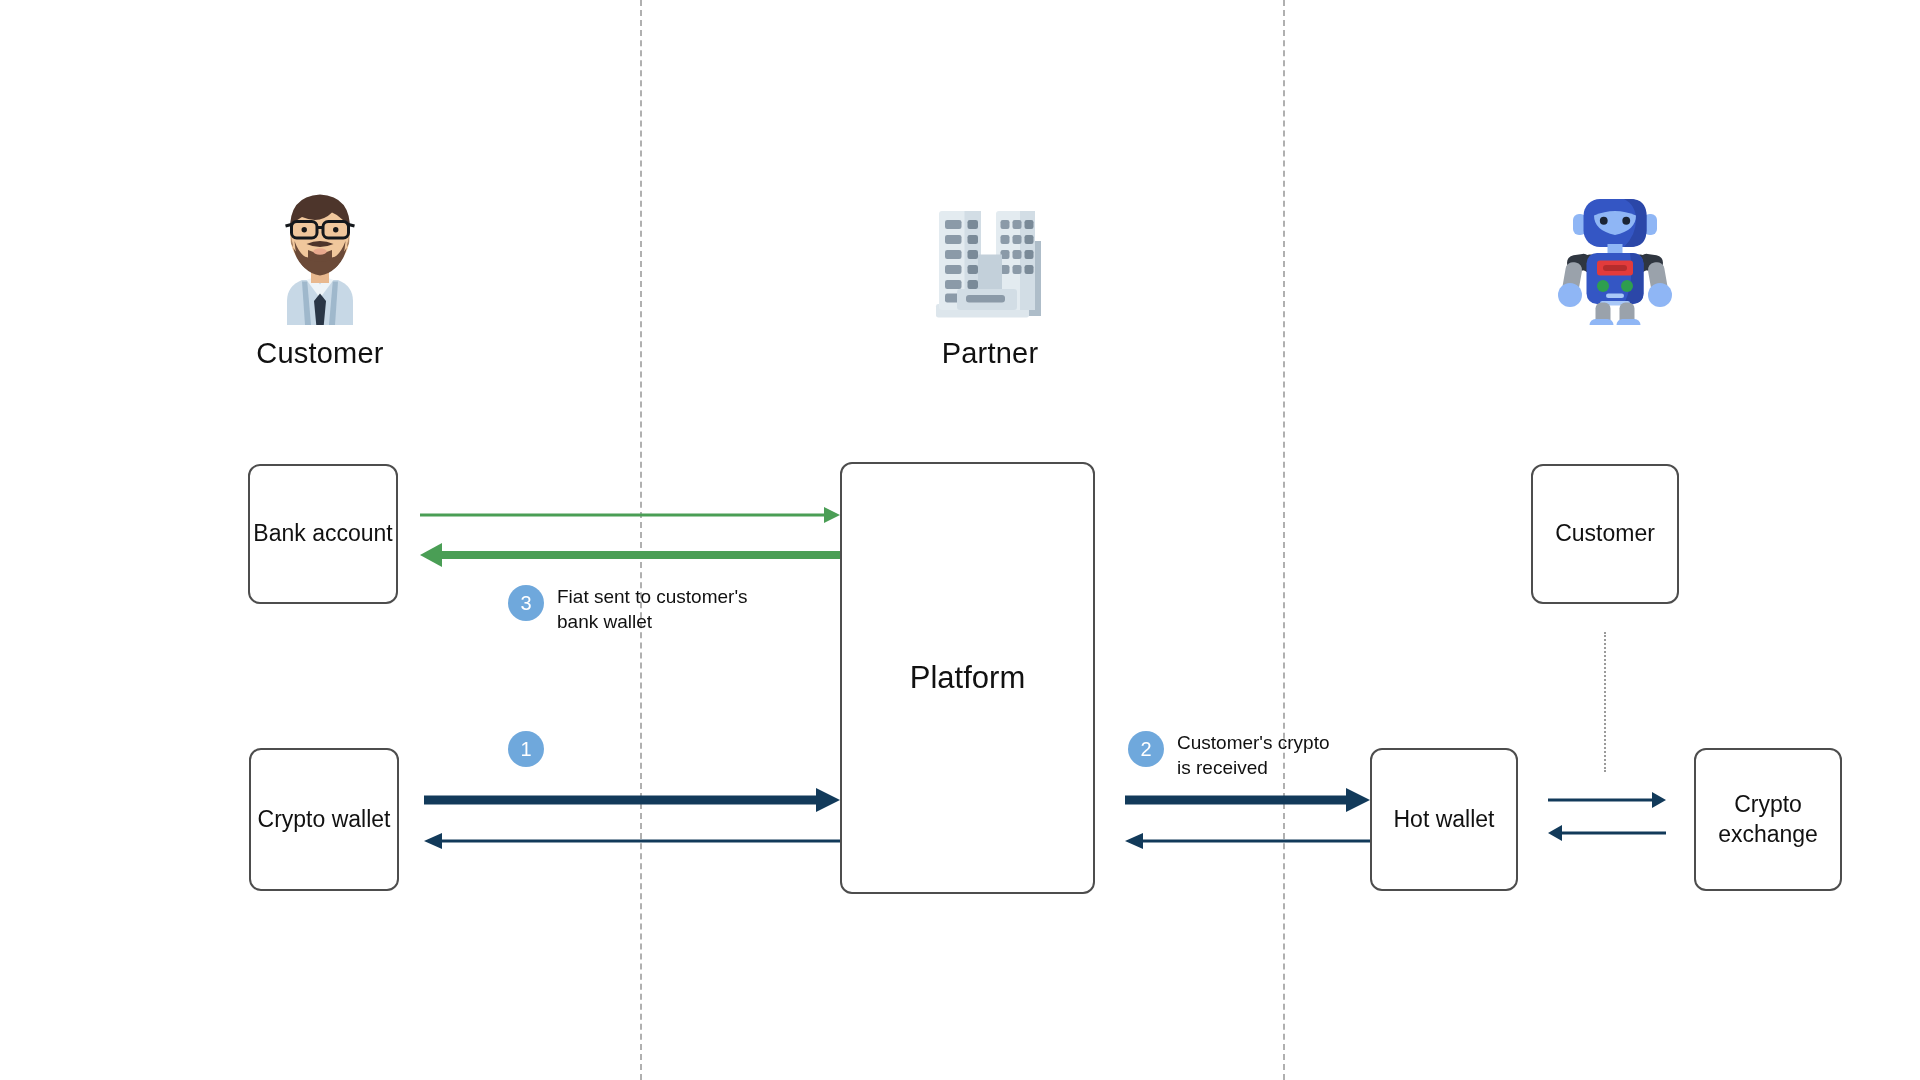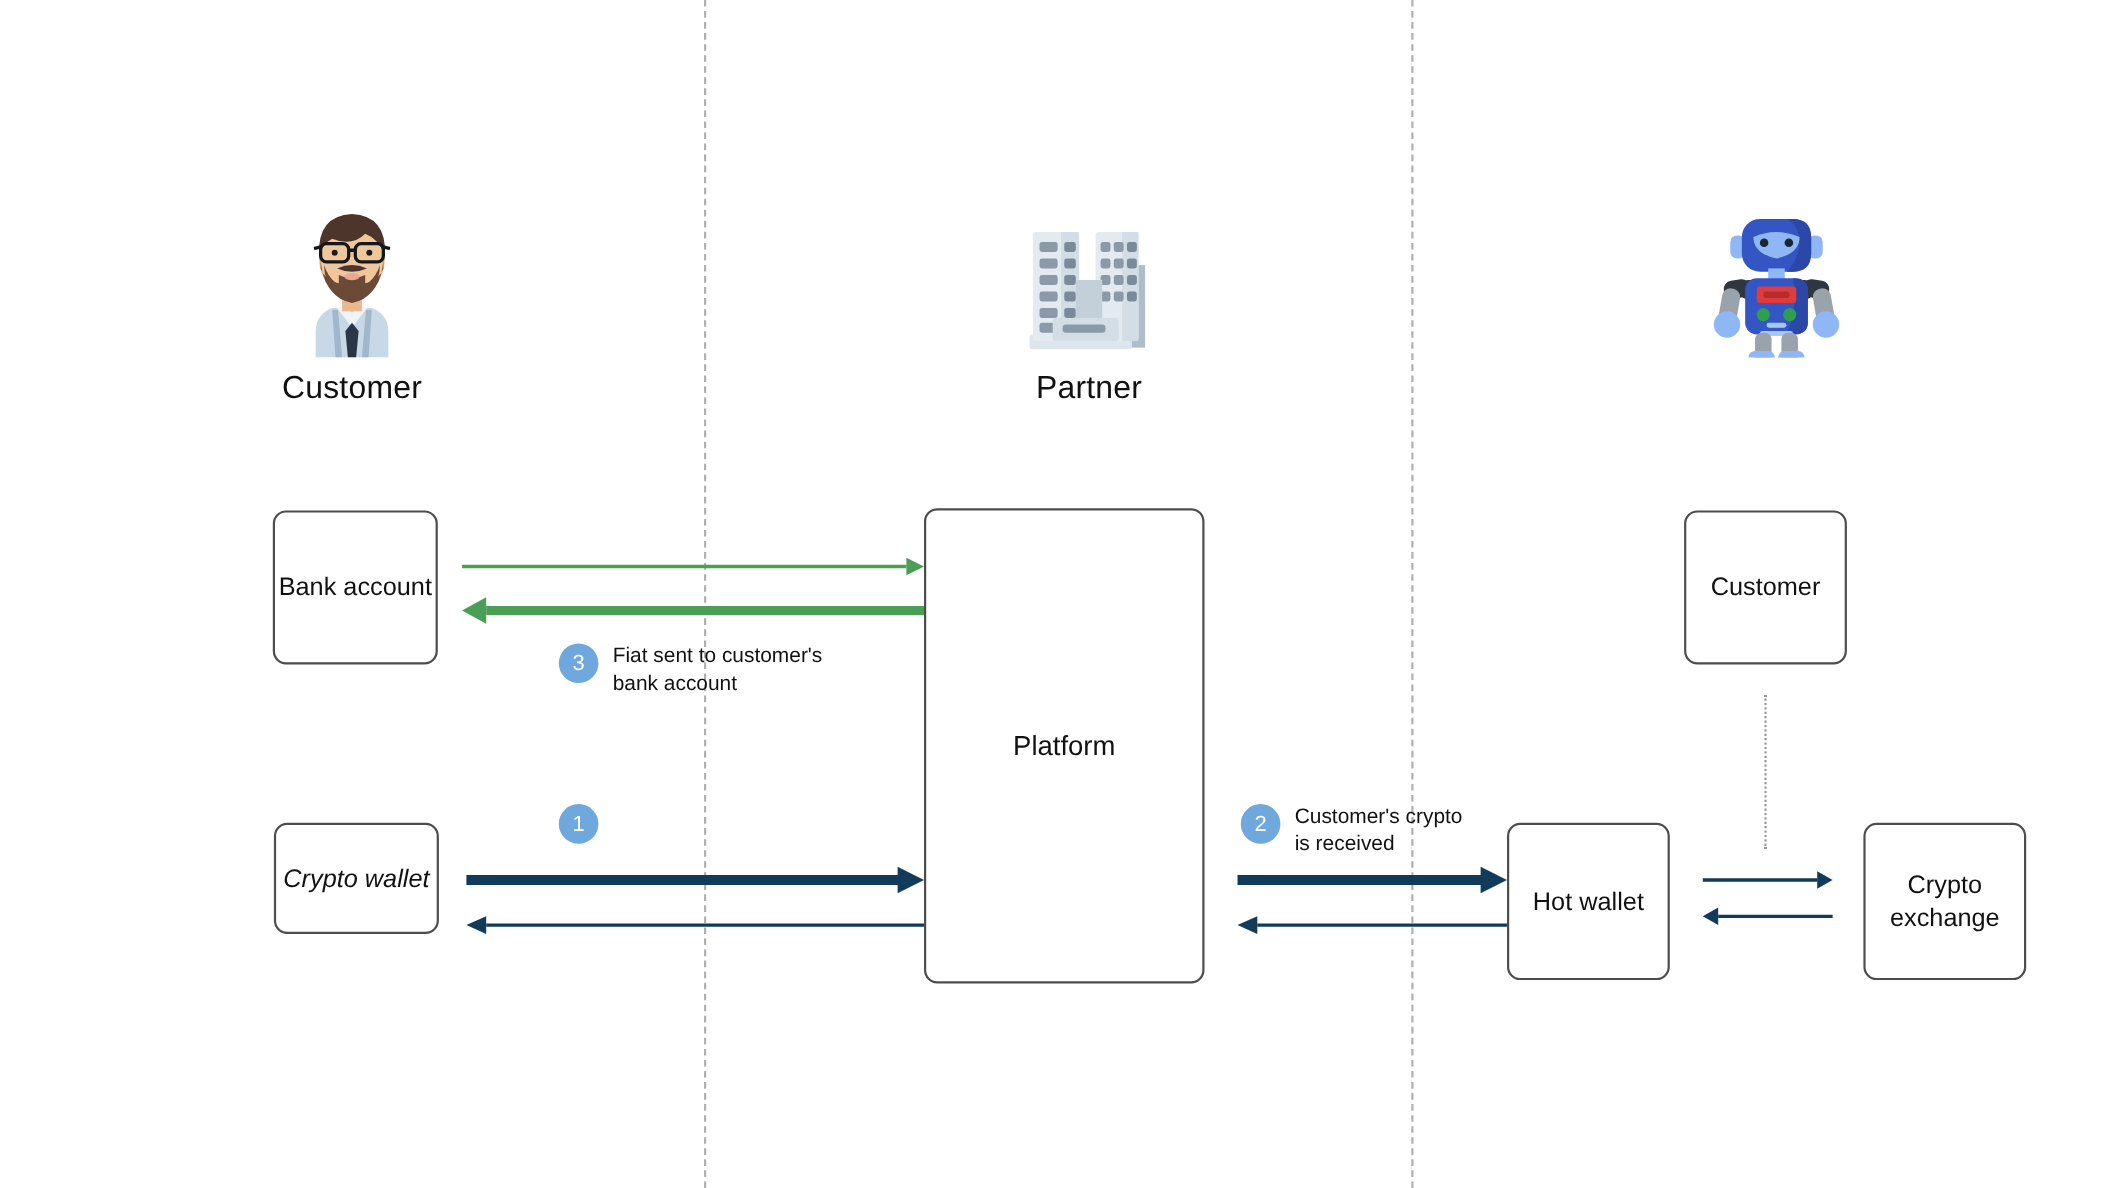--- a/index.html
+++ b/index.html
@@ -61,21 +61,21 @@
     background: #ffffff;
     display: flex;
     align-items: center;
     justify-content: center;
     text-align: center;
     font-size: 23px;
     line-height: 1.3;
     color: #111111;
     box-sizing: border-box;
   }
-  .node.tall { font-size: 25px; }
+  .node.tall { font-size: 31px; }
 
   
   .arrow {
     position: absolute;
     height: 30px;
   }
   .arrow svg { display: block; overflow: visible; }
 
   
   .step {
@@ -264,21 +264,21 @@
 
         <rect x="33" y="96" width="16" height="9" rx="4" fill="#8fb6f5"></rect>
         <rect x="51" y="96" width="16" height="9" rx="4" fill="#8fb6f5"></rect>
       </svg>
     </div>
   </div>
 
   <div class="node" style="left:248px; top:464px; width:150px; height:140px;">Bank
 account</div>
 
-  <div class="node" style="left:249px; top:748px; width:150px; height:101px;font-style:italic;">Crypto
+  <div class="node" style="left:249px; top:748px; width:150px; height:143px;">Crypto
 wallet</div>
 
   <div class="node tall" style="left:840px; top:462px; width:255px; height:432px;">Platform</div>
 
   <div class="node" style="left:1531px; top:464px; width:148px; height:140px;">Customer</div>
 
   <div class="node" style="left:1694px; top:748px; width:148px; height:143px;">Crypto
 exchange</div>
 
   <div class="node" style="left:1370px; top:748px; width:148px; height:143px;">Hot
@@ -338,21 +338,21 @@
   <div class="arrow" style="left:1548px; top:818px; width:118px;">
     <svg width="118" height="30" viewBox="0 0 118 30">
       <line x1="14" y1="15" x2="118" y2="15" stroke="#123a5a" stroke-width="3"></line>
       <polygon points="14,7 0,15 14,23" fill="#123a5a"></polygon>
     </svg>
   </div>
 
   <div class="step" style="left:508px; top:583px; width:320px;">
     <div class="step-badge">3</div>
     <div class="step-text">Fiat sent to customer's
-bank account</div>
+bank wallet</div>
   </div>
 
   <div class="step" style="left:508px; top:729px; width:320px;">
     <div class="step-badge">1</div>
   </div>
 
   <div class="step" style="left:1128px; top:729px; width:290px;">
     <div class="step-badge">2</div>
     <div class="step-text">Customer's crypto
 is received</div>

